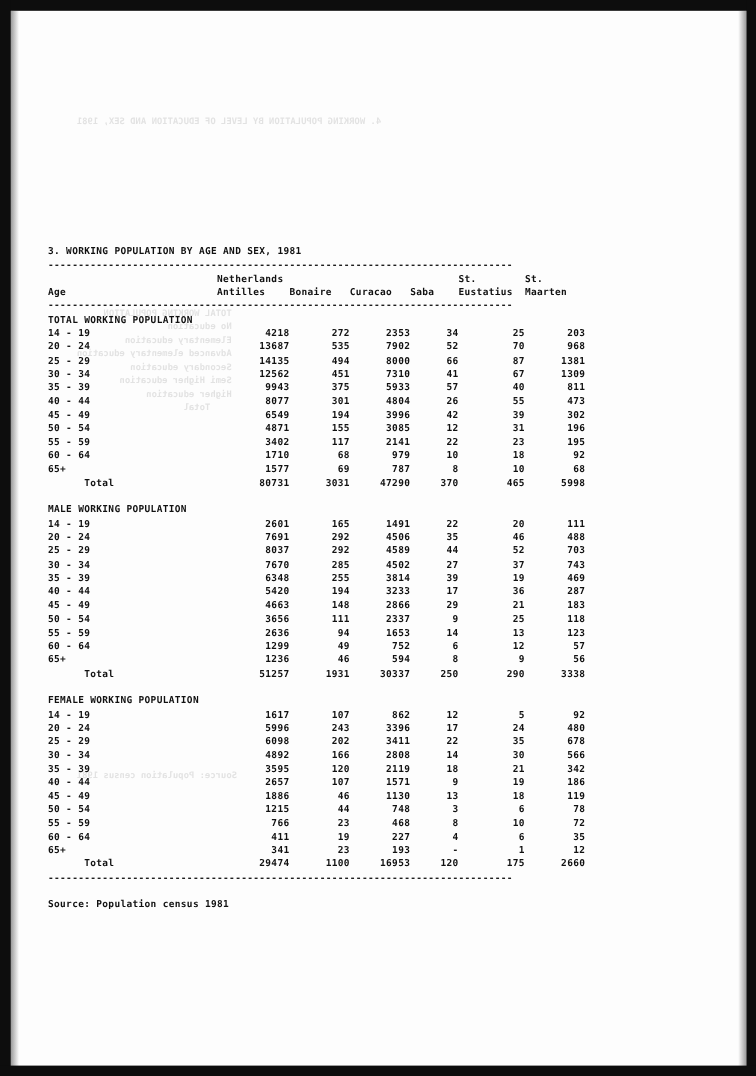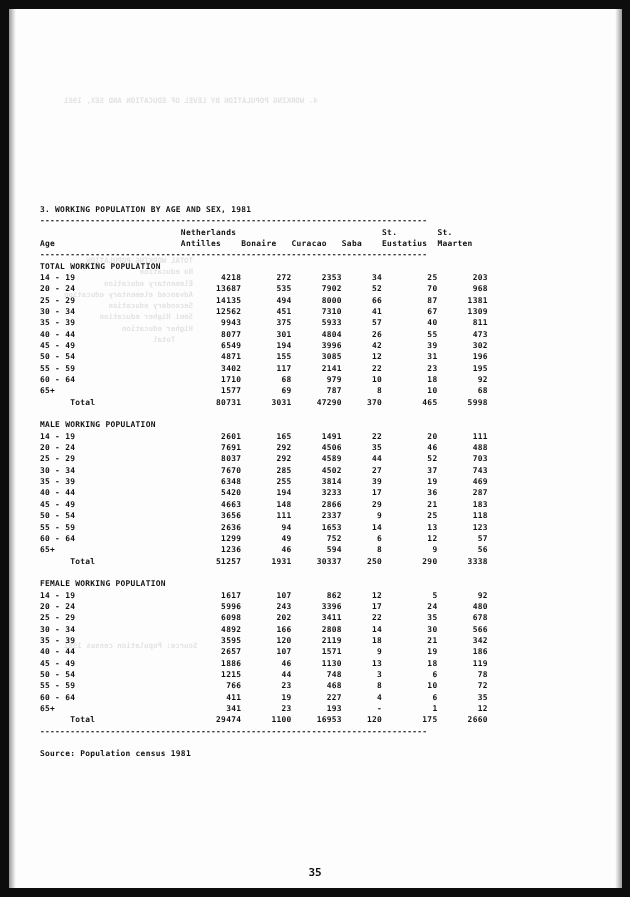--- a/index.html
+++ b/index.html
@@ -154,21 +154,20 @@
 40 - 44                             2657       107      1571       9         19       186
 45 - 49                             1886        46      1130      13         18       119
 50 - 54                             1215        44       748       3          6        78
 55 - 59                              766        23       468       8         10        72
 60 - 64                              411        19       227       4          6        35
 65+                                  341        23       193       -          1        12
       Total                        29474      1100     16953     120        175      2660
 -----------------------------------------------------------------------------
 
 Source: Population census 1981</pre>
-    <div class="pagenum">35</div>
   </div>
 
   <div class="scan-grad-left"></div>
   <div class="scan-grad-right"></div>
   <div class="scan-edge scan-top"></div>
   <div class="scan-edge scan-left"></div>
   <div class="scan-edge scan-right"></div>
   <div class="scan-edge scan-bottom"></div>
 
 </div>

